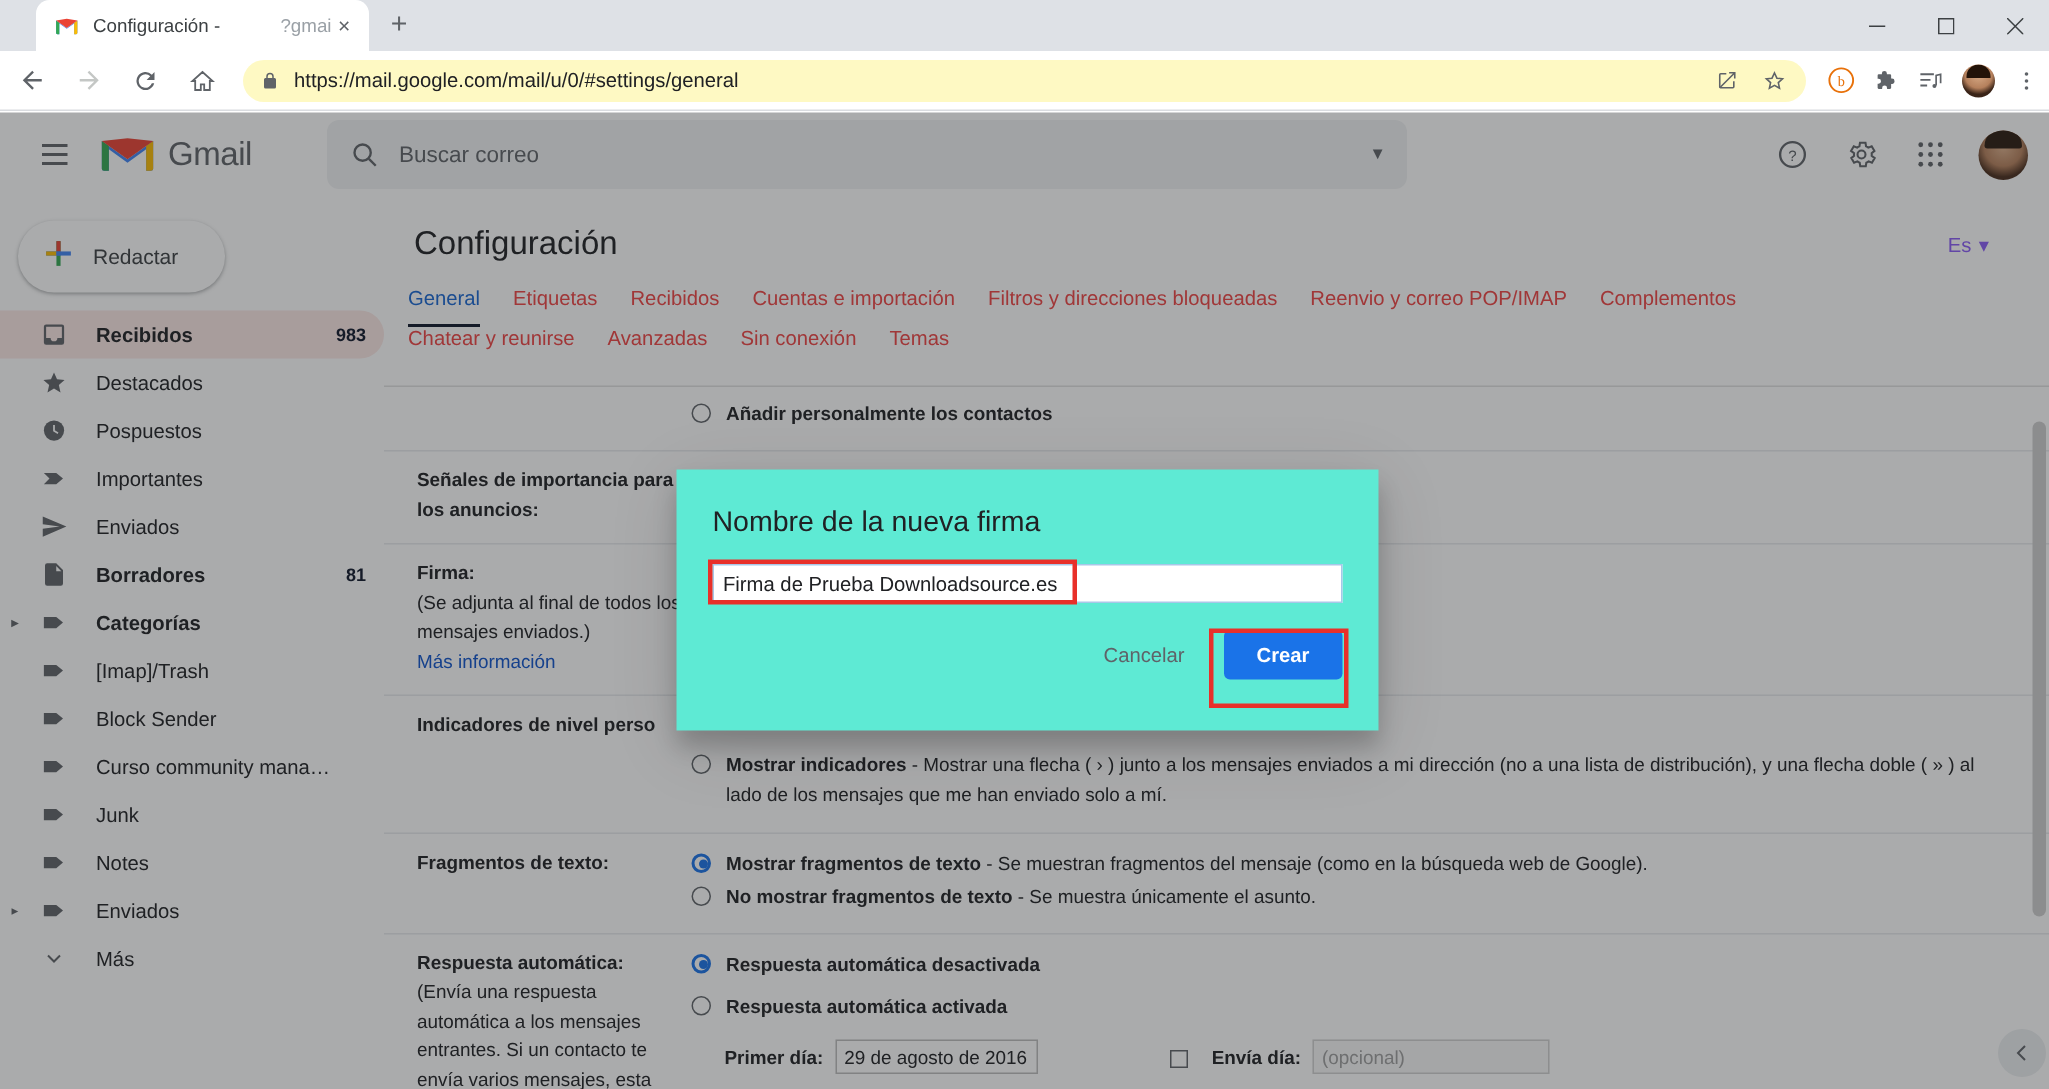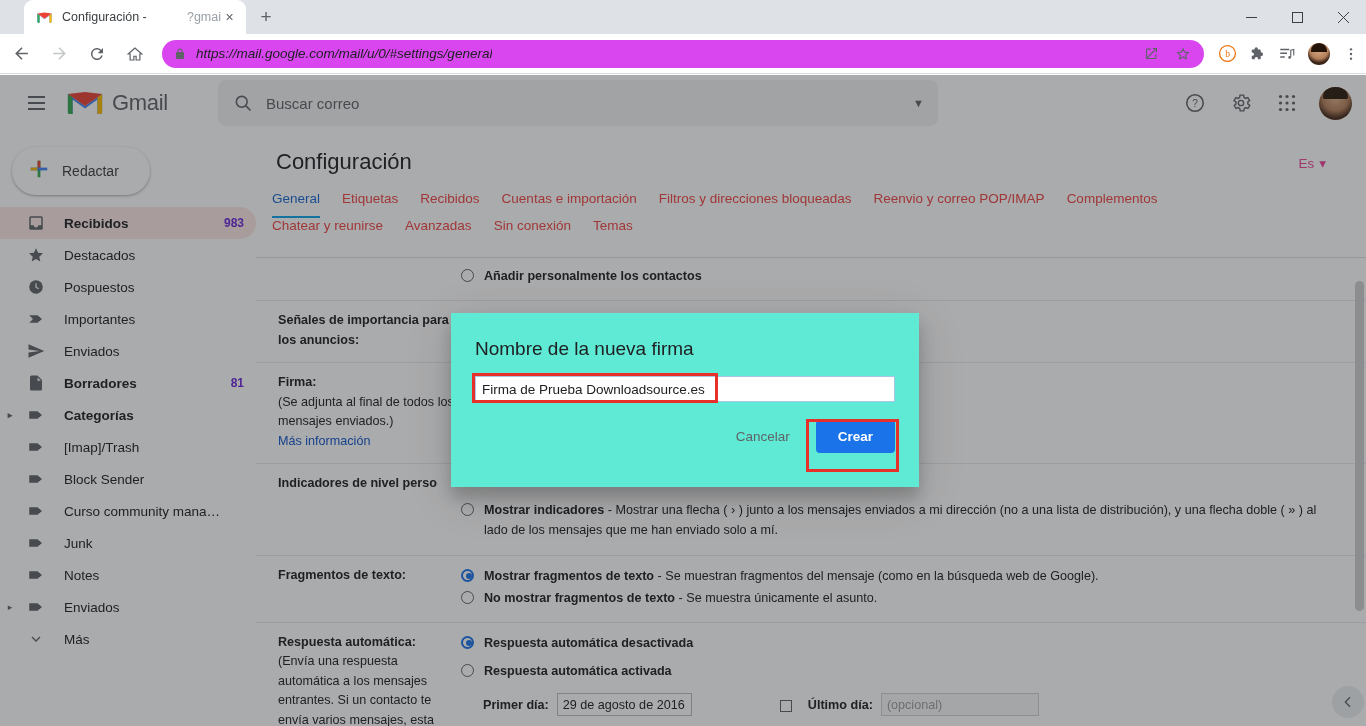--- a/index.html
+++ b/index.html
@@ -57,24 +57,23 @@
     border-bottom: 1px solid #dadce0;
   }
   .nav-btn {
     width: 34px; height: 34px; margin-left: 4px;
     display: flex; align-items: center; justify-content: center;
     color: #5f6368;
   }
   .nav-btn.disabled { color: #c4c7c5; }
   .omnibox {
     flex: 1 1 auto; height: 28px; margin: 0 8px 0 10px;
-    background: #d946ef; border-radius: 14px;
+    background: #fef9c3; border-radius: 14px;
     display: flex; align-items: center; padding: 0 12px;
     position: relative;
-    font-style: italic;
   }
   .omnibox-lock { margin-right: 10px; display: flex; align-items: center; color: #5f6368; }
   .omnibox-url { font-size: 13.5px; color: #202124; white-space: nowrap; overflow: hidden; }
   .omnibox-right { position: absolute; right: 6px; display: flex; align-items: center; gap: 2px; }
   .tb-icon {
     width: 30px; height: 30px; display: flex; align-items: center; justify-content: center;
     color: #5f6368; flex: 0 0 30px;
   }
   .tb-avatar {
     width: 22px; height: 22px; border-radius: 50%;
@@ -162,40 +161,40 @@
   }
   .nav-ico {
     width: 20px; height: 20px; flex: 0 0 20px; margin-left: 6px;
     display: flex; align-items: center; justify-content: center; color: #5f6368;
   }
   .nav-label {
     flex: 1 1 auto; margin-left: 18px; font-size: 13.5px; color: #202124;
     white-space: nowrap; overflow: hidden; text-overflow: ellipsis;
   }
   .nav-item.bold .nav-label { font-weight: bold; }
-  .nav-count { font-size: 12px; color: #6d28d9; font-weight: bold; }
+  .nav-count { font-size: 12px; color: #0f172a; font-weight: bold; }
 
   
   .gm-content {
     position: absolute; left: 256px; top: 56px; width: 1110px; height: 595px;
     background: #ffffff; overflow: hidden;
   }
   .settings-title {
     font-size: 22px; color: #202124; padding: 18px 4px 0 20px; font-weight: normal;
   }
   .lang-chip {
     position: absolute; right: 40px; top: 24px;
-    font-size: 13.5px; color: #ec4899; display: flex; align-items: center; gap: 5px;
+    font-size: 13.5px; color: #8b5cf6; display: flex; align-items: center; gap: 5px;
   }
   .tabs-row { padding: 16px 0 0 16px; display: flex; flex-wrap: wrap; row-gap: 10px; }
   .tab-item {
     font-size: 13.5px; color: #ef4444; margin-right: 22px; padding-bottom: 10px;
     white-space: nowrap;
   }
-  .tab-item.selected { color: #1967d2; border-bottom: 2px solid #0ea5e9; }
+  .tab-item.selected { color: #1967d2; border-bottom: 2px solid #0f172a; }
   .tabs-underline {
     position: absolute; left: 0; right: 0; top: 126px; height: 1px; background: #e0e0e0;
   }
 
   .settings-body {
     position: absolute; left: 0; top: 135px; width: 1110px; height: 460px;
     font-size: 12.6px; color: #202124;
   }
   .srow { display: flex; padding: 10px 0 12px 0; border-bottom: 1px solid #e8eaed; }
   .srow.noline { border-bottom: none; }
@@ -687,21 +686,21 @@
             <div class="opt" style="margin-top:8px">
               <span class="radio"></span>
               <span class="opt-text bold">Respuesta automática activada</span>
             </div>
 
             <div class="inline-row" style="margin-left:22px">
               <span class="bold">Primer día:</span>
               <input class="tinput" style="width: 135px;" value="29 de agosto de 2016">
               <span style="display:inline-block;width:72px"></span>
               <span class="checkbox"></span>
-              <span class="bold">Último día:</span>
+              <span class="bold">Envía día:</span>
               <input class="tinput" style="width: 158px; border-color: rgb(208, 208, 208); background: rgb(247, 247, 247);" placeholder="(opcional)">
             </div>
 
           </div>
         </div>
 
       </div>
 
       <div class="scrollbar"></div>
       <div class="fab-back">

